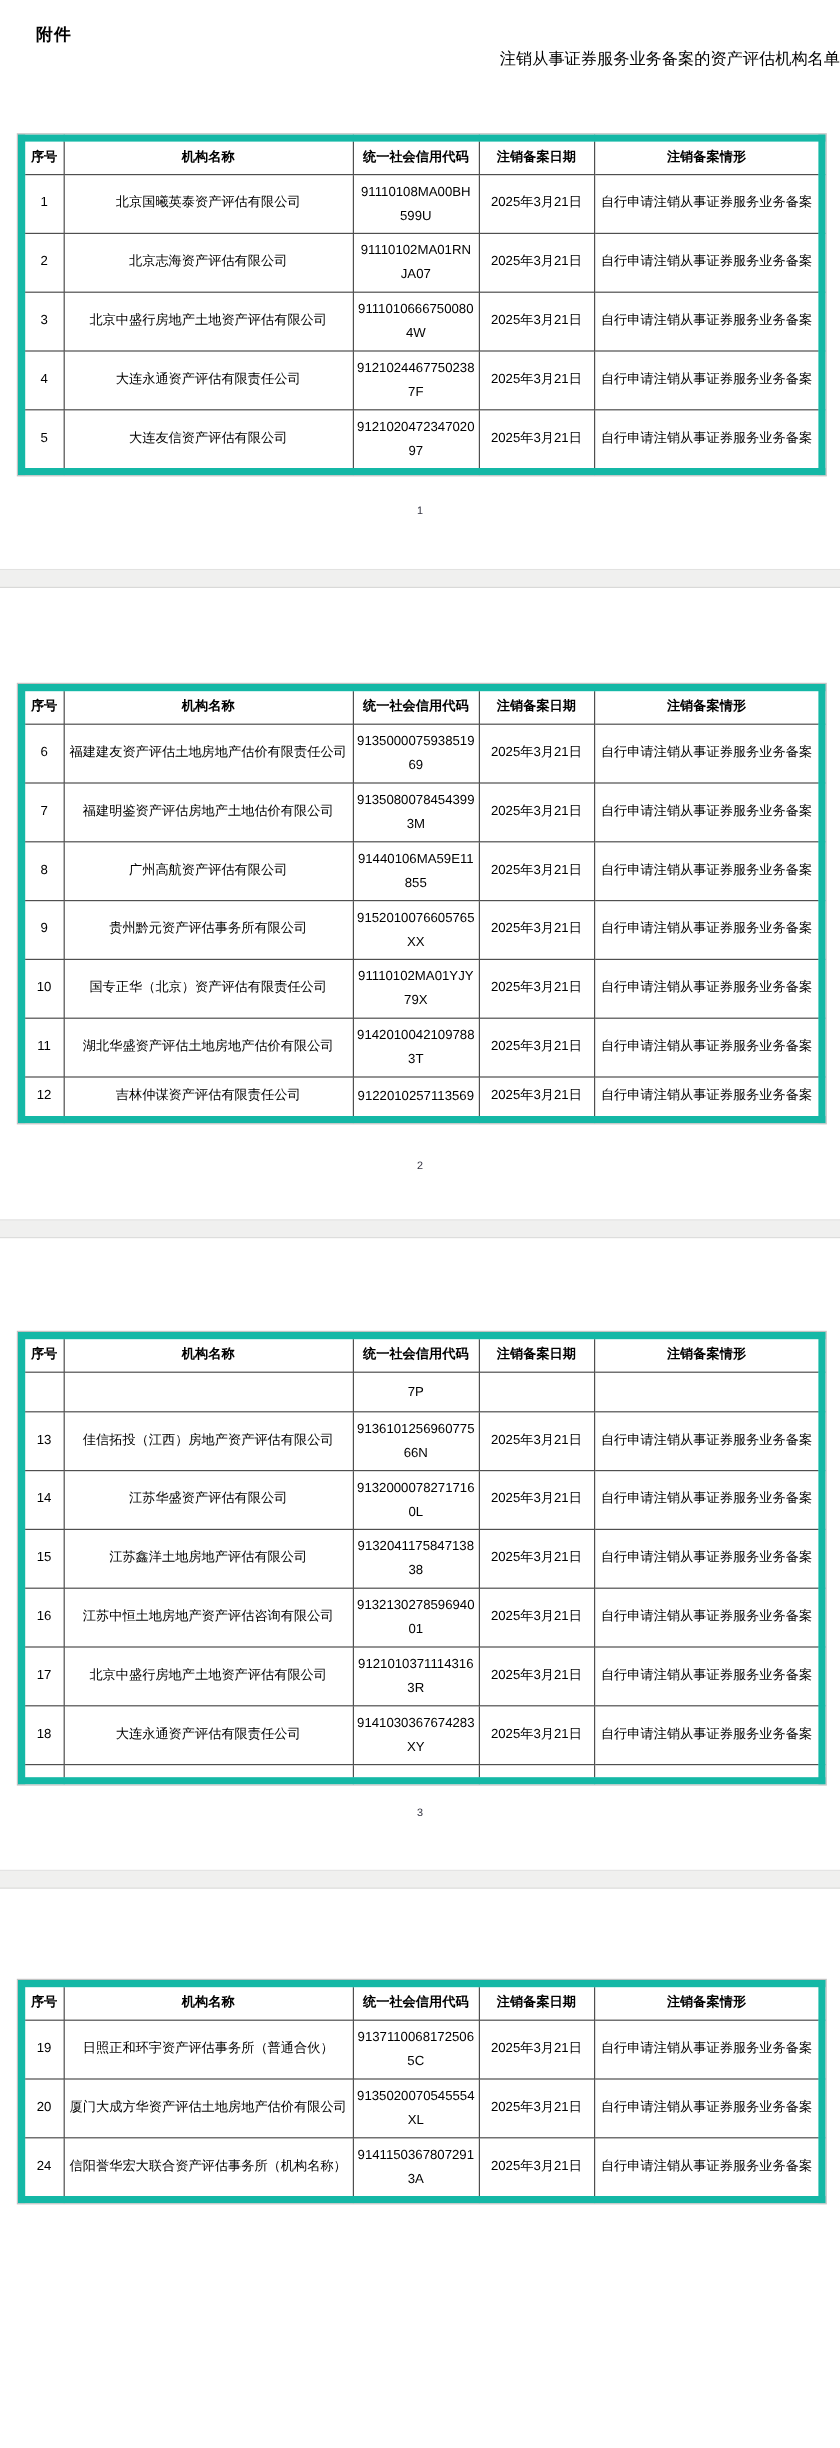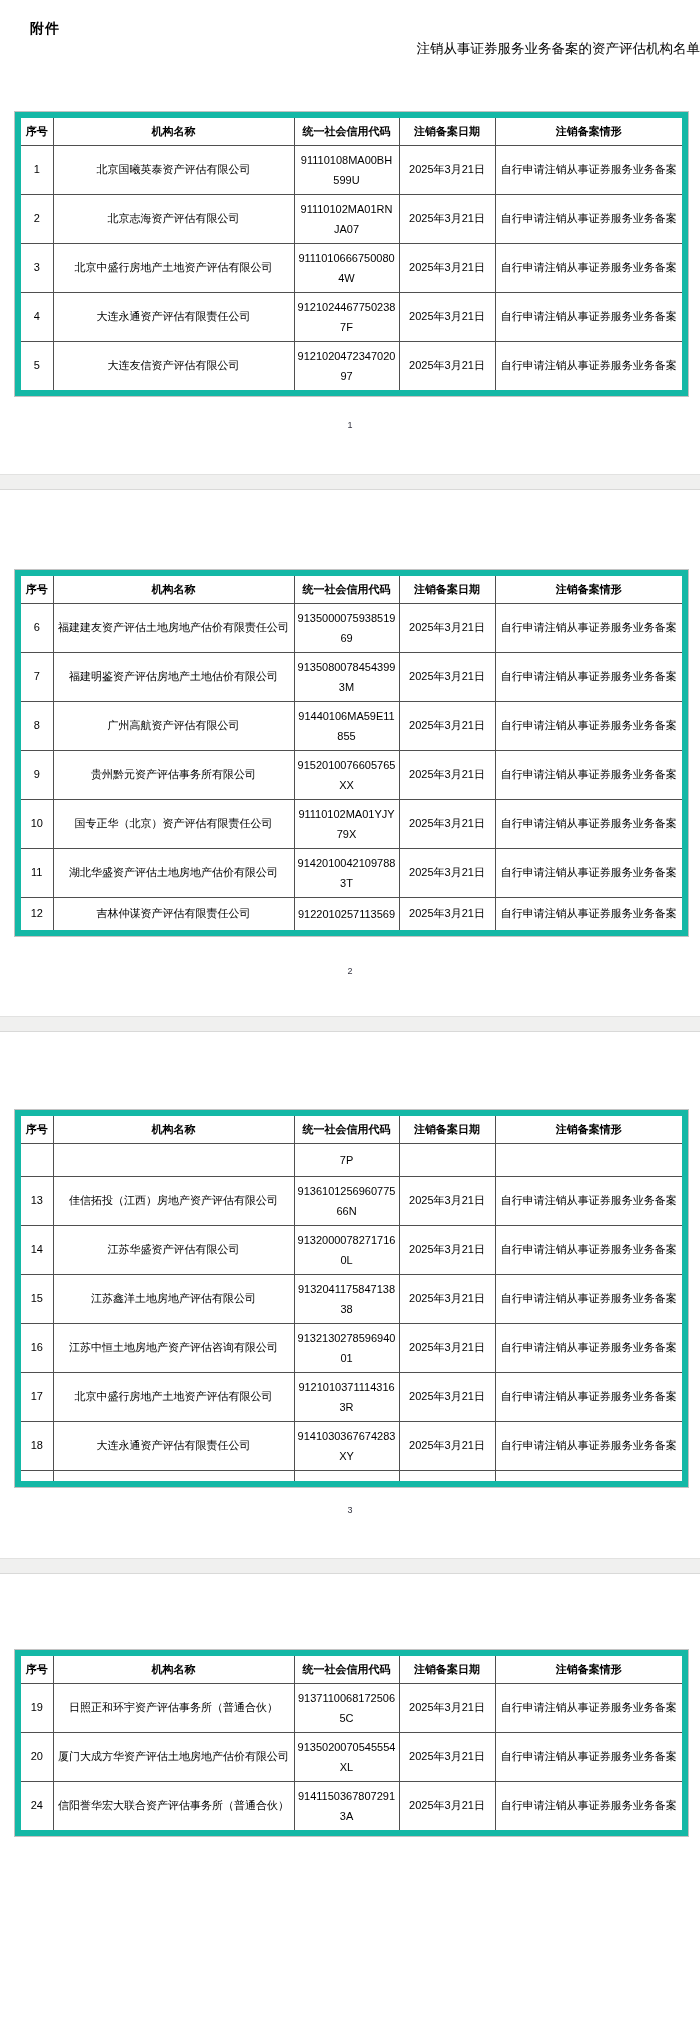--- a/index.html
+++ b/index.html
@@ -358,21 +358,21 @@
             <td class="name-cell">厦门大成方华资产评估土地房地产估价有限公司</td>
             <td>
               <div class="code-line">9135020070545554</div>
               <div class="code-line">XL</div>
             </td>
             <td>2025年3月21日</td>
             <td>自行申请注销从事证券服务业务备案</td>
           </tr>
           <tr class="r h2">
             <td>24</td>
-            <td class="name-cell">信阳誉华宏大联合资产评估事务所（普通合伙）</td>
+            <td class="name-cell">信阳誉华宏大联合资产评估事务所（机构名称）</td>
             <td>
               <div class="code-line">9141150367807291</div>
               <div class="code-line">3A</div>
             </td>
             <td>2025年3月21日</td>
             <td>自行申请注销从事证券服务业务备案</td>
           </tr>
         </tbody>
       </table>
     </div>

